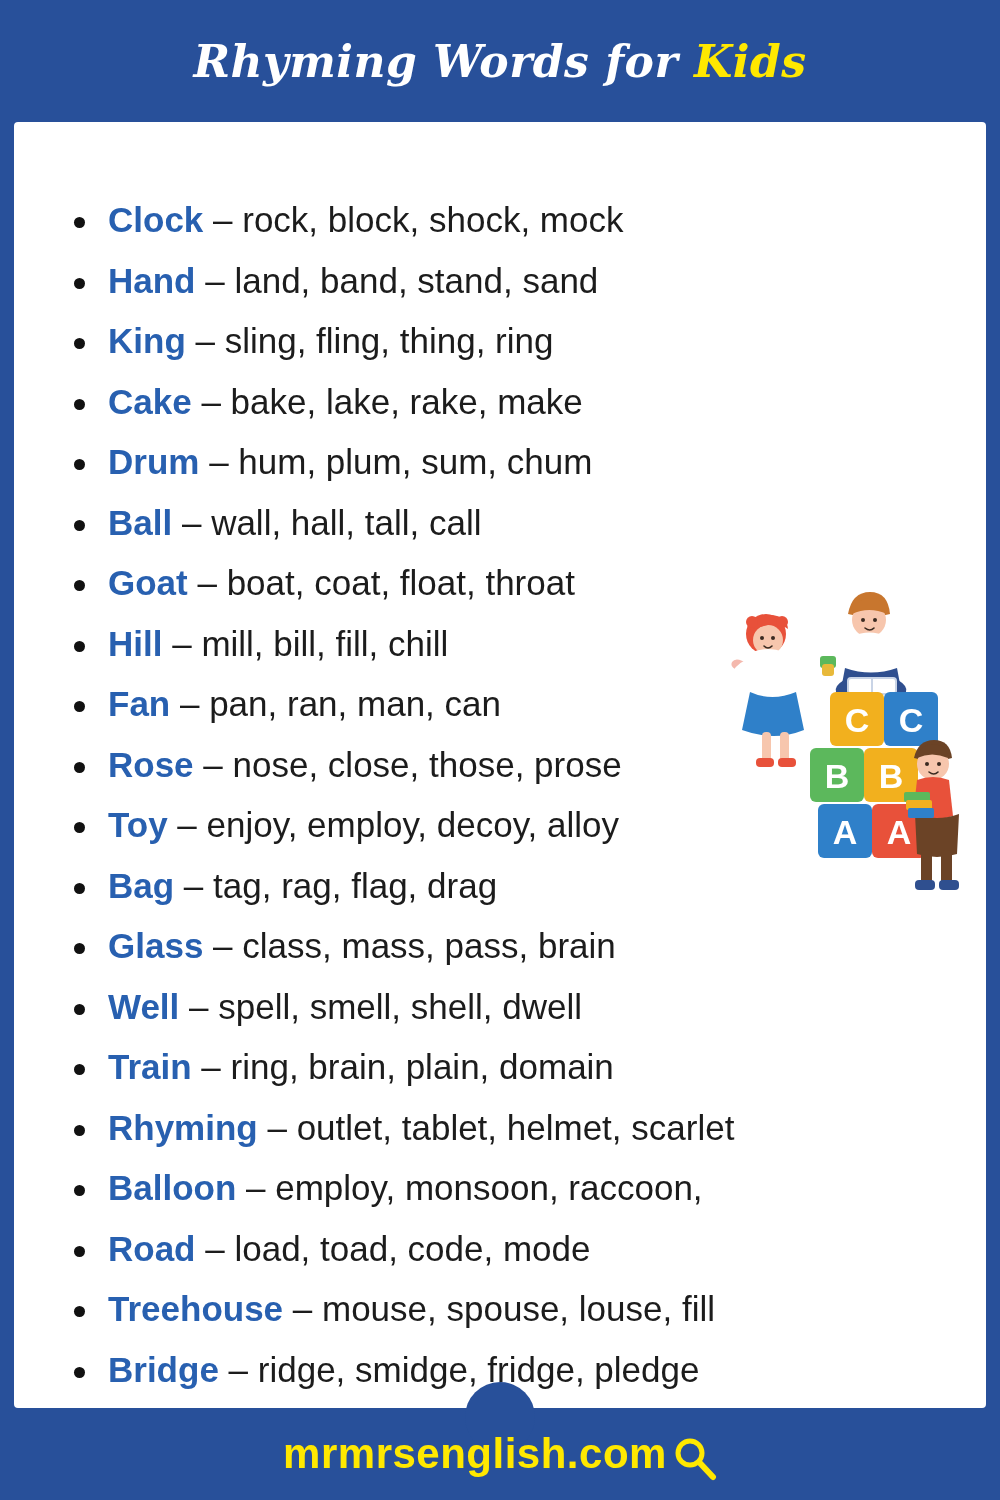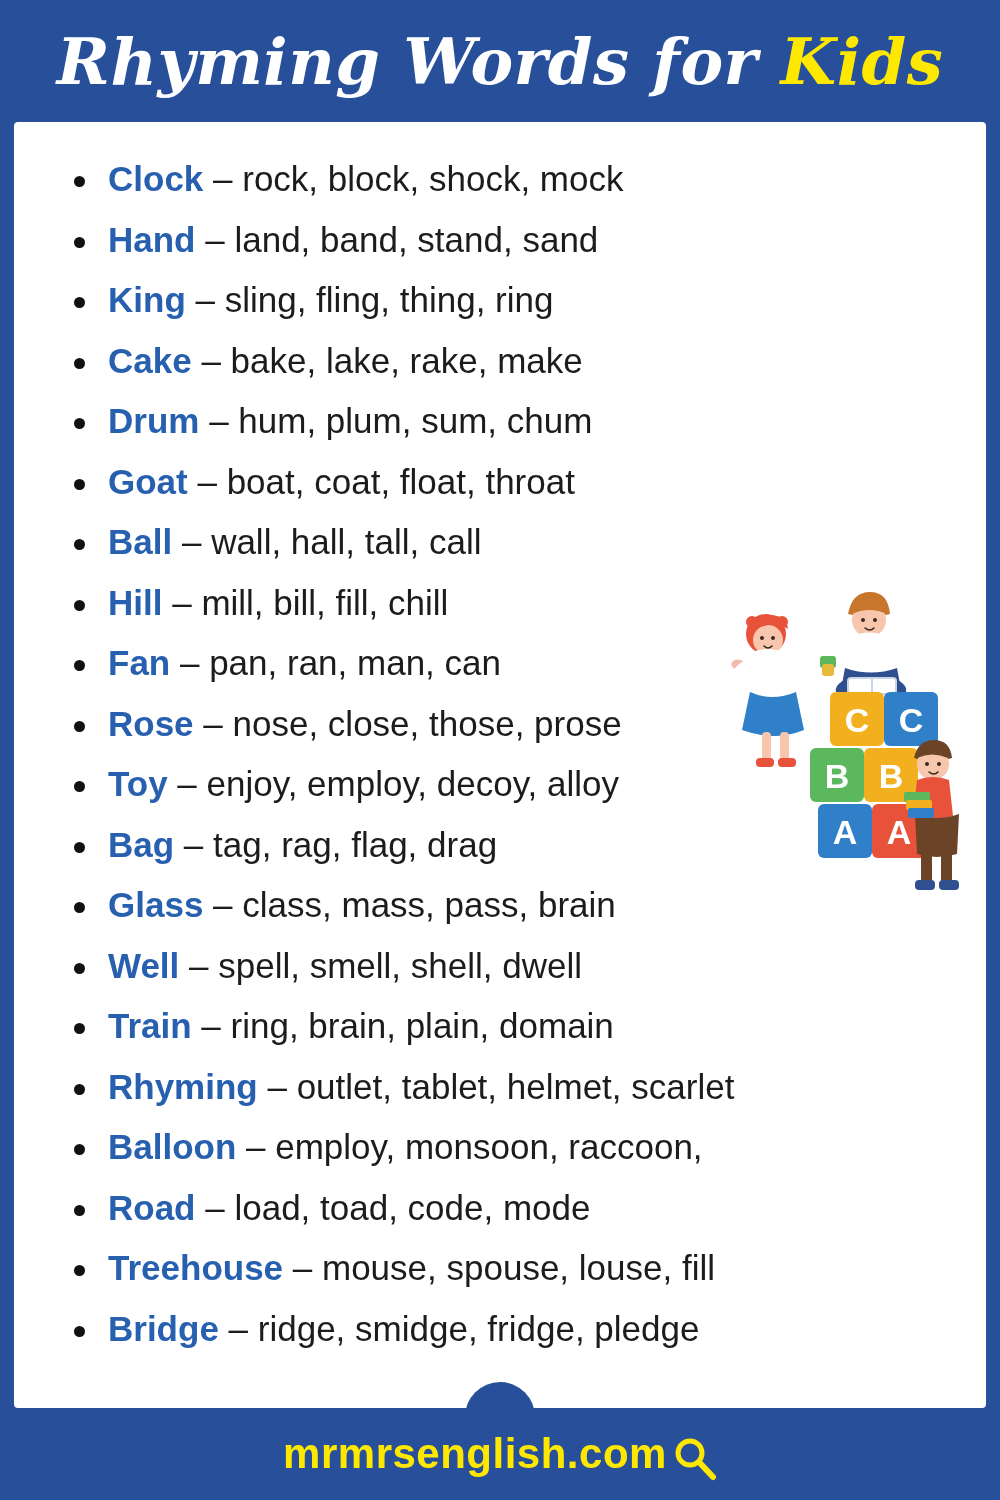--- a/index.html
+++ b/index.html
@@ -28,21 +28,21 @@
     flex: none;
     display: flex;
     align-items: center;
     justify-content: center;
     background: #28509a;
   }
   .header-title {
     font-family: "DejaVu Serif", serif;
     font-weight: bold;
     font-style: italic;
-    font-size: 64px;
+    font-size: 44px;
     color: #ffffff;
     letter-spacing: 0.5px;
     white-space: nowrap;
   }
   .header-title .accent {
     color: #ffe800;
   }
 
   
   .card {
@@ -51,21 +51,21 @@
     flex: 1 1 auto;
     background: #ffffff;
     border-radius: 4px;
     overflow: hidden;
   }
 
   .list {
     position: relative;
     z-index: 2;
     list-style: none;
-    padding: 27px 0 0 52px;
+    padding: 68px 0 0 52px;
     margin: 0;
   }
   .list li {
     position: relative;
     font-size: 35px;
     line-height: 60.5px;
     color: #1c1c1c;
     white-space: nowrap;
     padding-left: 42px;
   }
@@ -225,22 +225,22 @@
         </g>
       </svg>
     </div>
 
     <ul class="list">
       <li><span class="word">Clock</span><span class="rhymes"> – </span><span class="rhymes">rock, block, shock, mock</span></li>
       <li><span class="word">Hand</span><span class="rhymes"> – </span><span class="rhymes">land, band, stand, sand</span></li>
       <li><span class="word">King</span><span class="rhymes"> – </span><span class="rhymes">sling, fling, thing, ring</span></li>
       <li><span class="word">Cake</span><span class="rhymes"> – </span><span class="rhymes">bake, lake, rake, make</span></li>
       <li><span class="word">Drum</span><span class="rhymes"> – </span><span class="rhymes">hum, plum, sum, chum</span></li>
+      <li><span class="word">Ball</span><span class="rhymes"> – </span><span class="rhymes">wall, hall, tall, call</span></li>
       <li><span class="word">Goat</span><span class="rhymes"> – </span><span class="rhymes">boat, coat, float, throat</span></li>
-      <li><span class="word">Ball</span><span class="rhymes"> – </span><span class="rhymes">wall, hall, tall, call</span></li>
       <li><span class="word">Hill</span><span class="rhymes"> – </span><span class="rhymes">mill, bill, fill, chill</span></li>
       <li><span class="word">Fan</span><span class="rhymes"> – </span><span class="rhymes">pan, ran, man, can</span></li>
       <li><span class="word">Rose</span><span class="rhymes"> – </span><span class="rhymes">nose, close, those, prose</span></li>
       <li><span class="word">Toy</span><span class="rhymes"> – </span><span class="rhymes">enjoy, employ, decoy, alloy</span></li>
       <li><span class="word">Bag</span><span class="rhymes"> – </span><span class="rhymes">tag, rag, flag, drag</span></li>
       <li><span class="word">Glass</span><span class="rhymes"> – </span><span class="rhymes">class, mass, pass, brain</span></li>
       <li><span class="word">Well</span><span class="rhymes"> – </span><span class="rhymes">spell, smell, shell, dwell</span></li>
       <li><span class="word">Train</span><span class="rhymes"> – </span><span class="rhymes">ring, brain, plain, domain</span></li>
       <li><span class="word">Rhyming</span><span class="rhymes"> – </span><span class="rhymes">outlet, tablet, helmet, scarlet</span></li>
       <li><span class="word">Balloon</span><span class="rhymes"> – </span><span class="rhymes">employ, monsoon, raccoon,</span></li>

